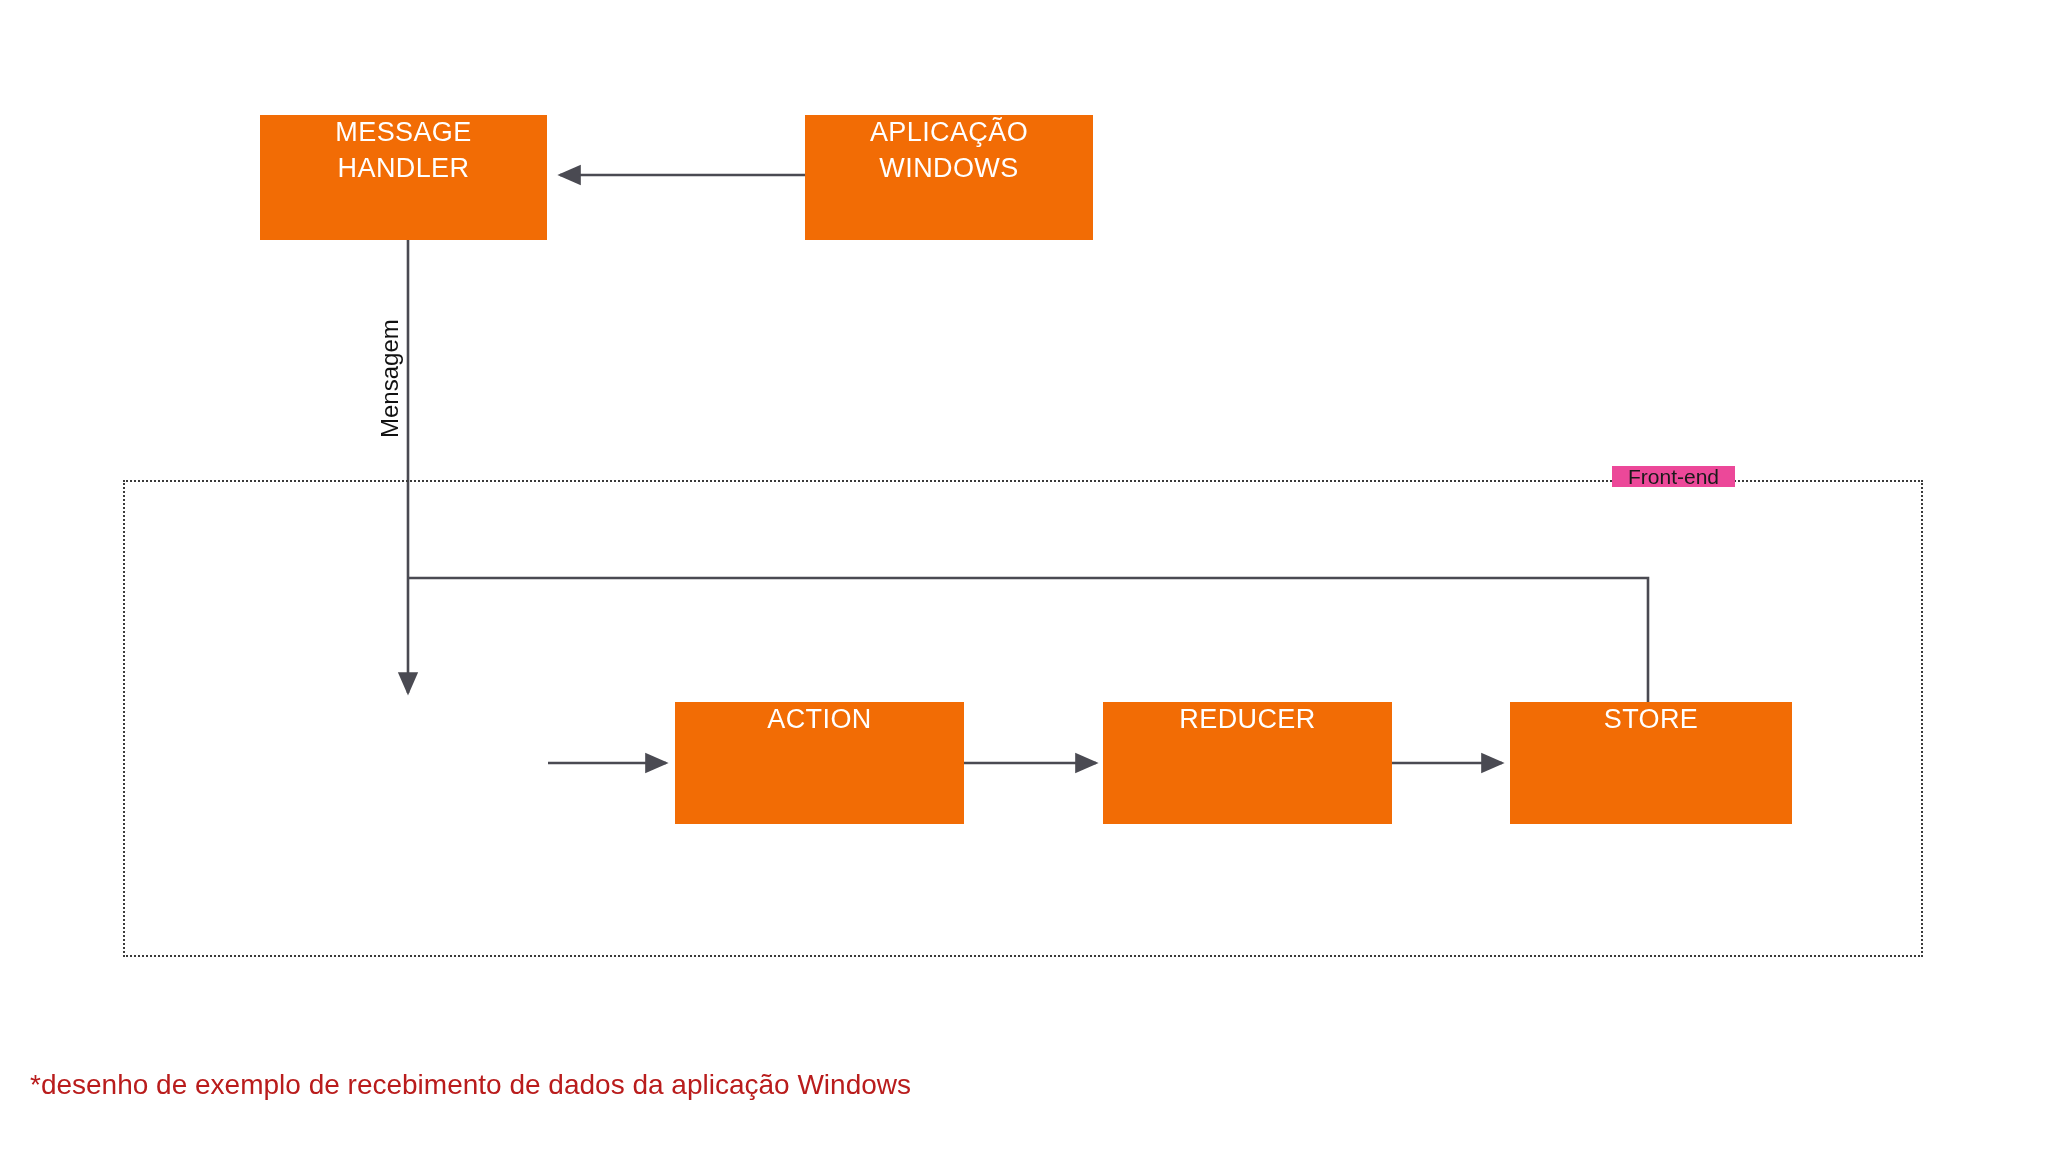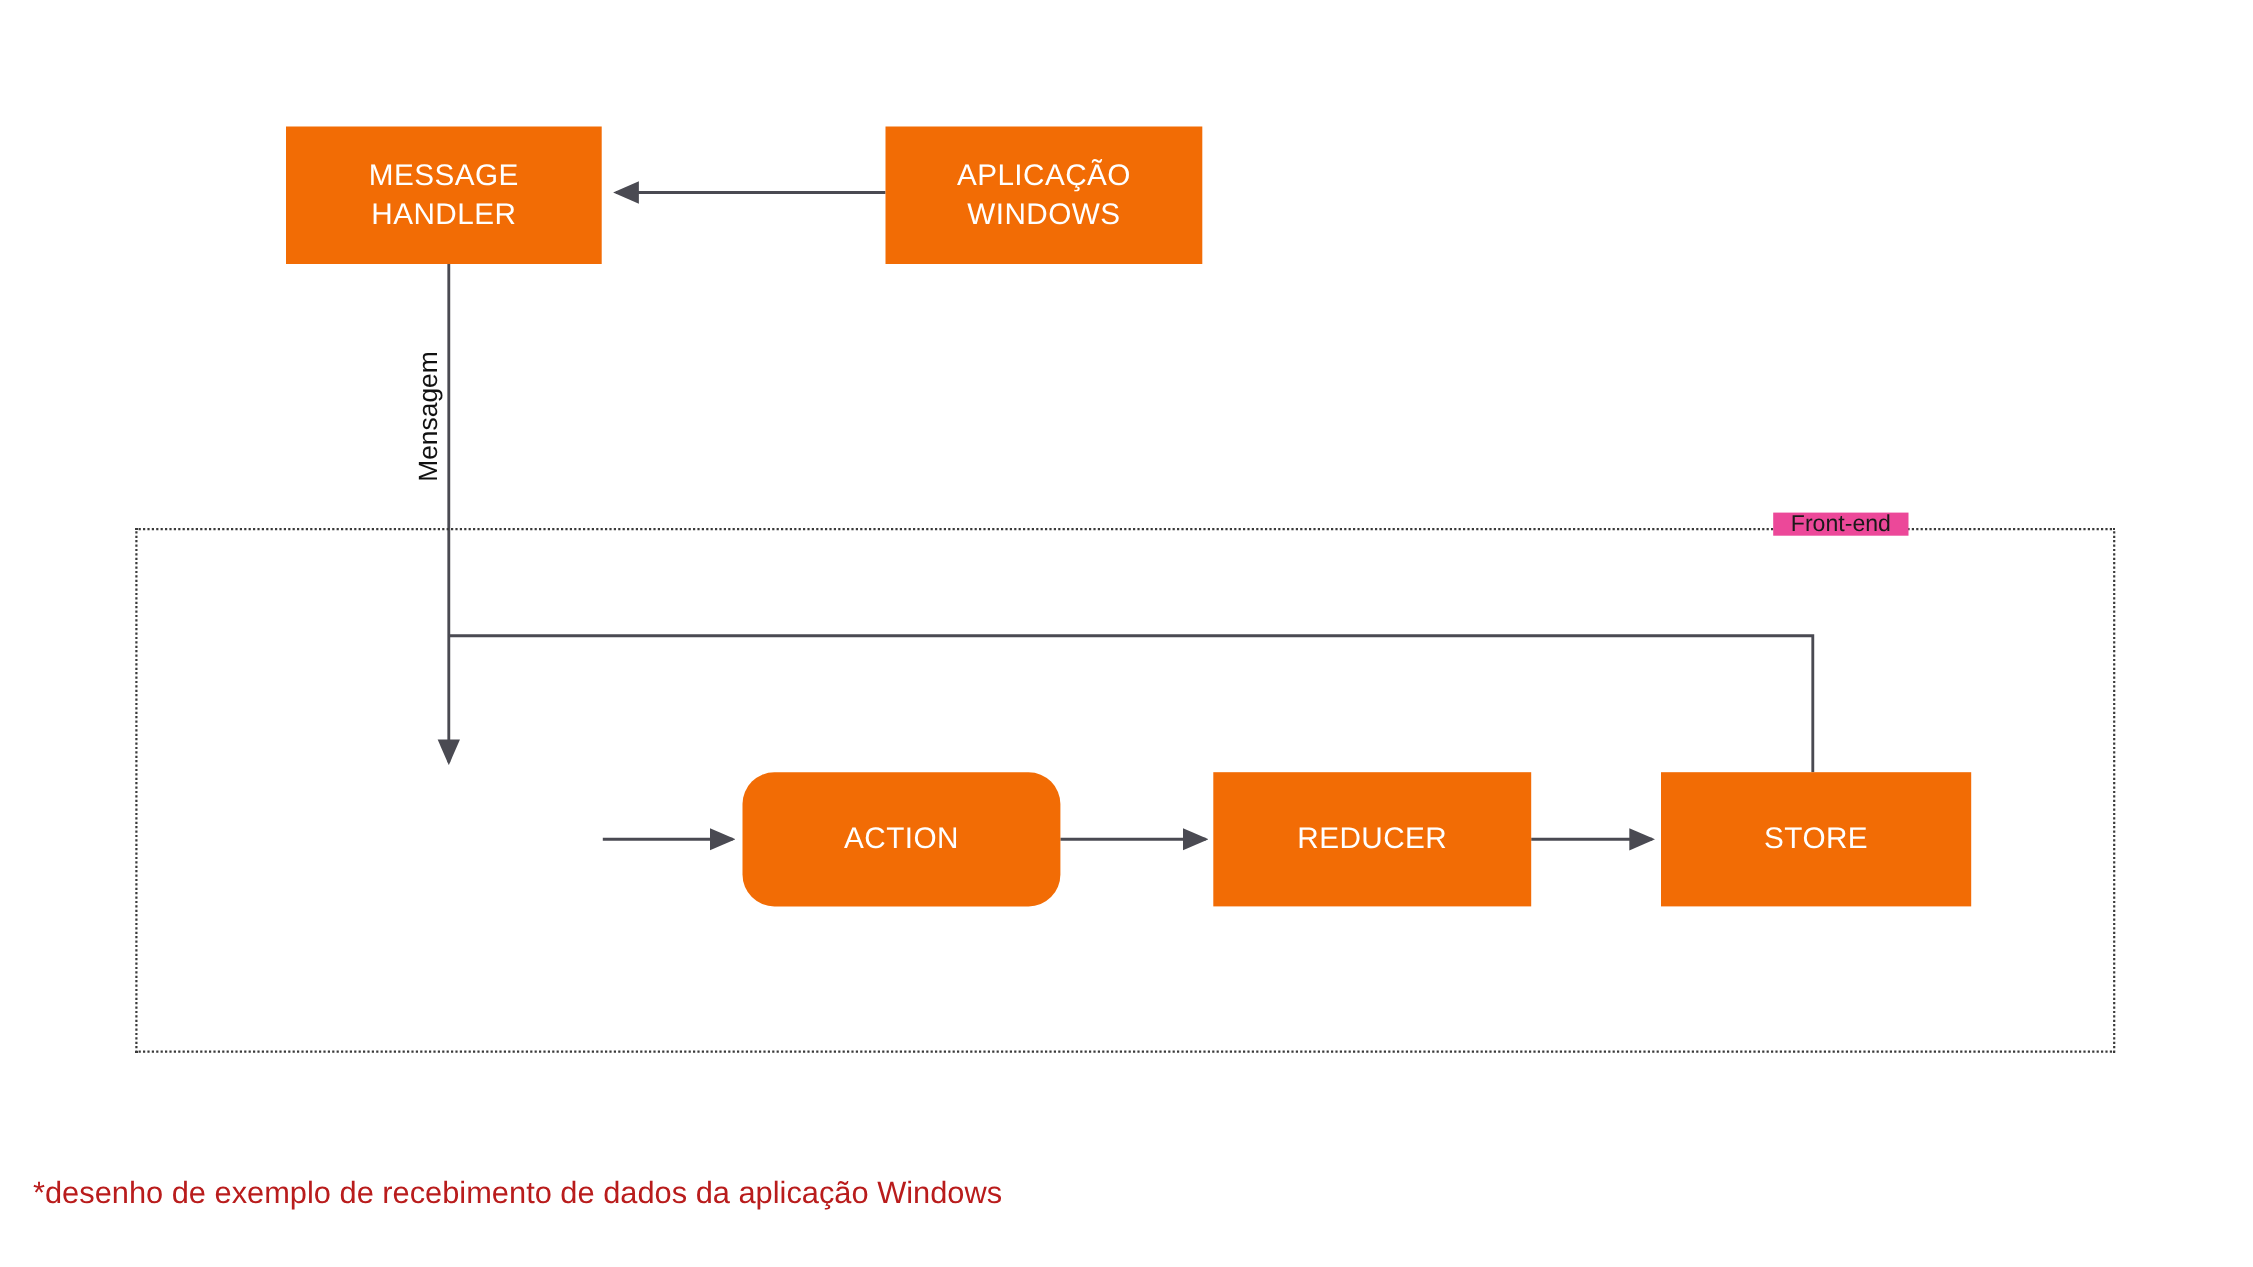--- a/index.html
+++ b/index.html
@@ -46,21 +46,20 @@
     font-size: 21px;
     color: #1a1a1a;
     line-height: 1;
     white-space: nowrap;
   }
   
   .node {
     position: absolute;
     box-sizing: border-box;
     display: flex;
-    align-items: center;
     justify-content: center;
     text-align: center;
     color: #ffffff;
     font-size: 27px;
     letter-spacing: 0.4px;
     line-height: 1.32;
     user-select: none;
   }
   .node.orange { background: #F26C05; }
   .node.purple { background: #4B1F3D; }
@@ -134,21 +133,21 @@
   <div class="node orange" style="left:805px; top:115px; width:288px; height:125px;">
     <span>
       <span class="node-label">APLICAÇÃO</span>
       <span class="node-label">WINDOWS</span>
     </span>
   </div>
 
   <div class="edge-label" style="left:378px; top:438px;">Mensagem</div>
 
 
-  <div class="node orange" style="left:675px; top:702px; width:289px; height:122px;border-radius:29px;">
+  <div class="node orange" style="left:675px; top:702px; width:289px; height:122px;">
     <span class="node-label">ACTION</span>
   </div>
 
   <div class="node orange" style="left:1103px; top:702px; width:289px; height:122px;">
     <span class="node-label">REDUCER</span>
   </div>
 
   <div class="node orange" style="left:1510px; top:702px; width:282px; height:122px;">
     <span class="node-label">STORE</span>
   </div>

